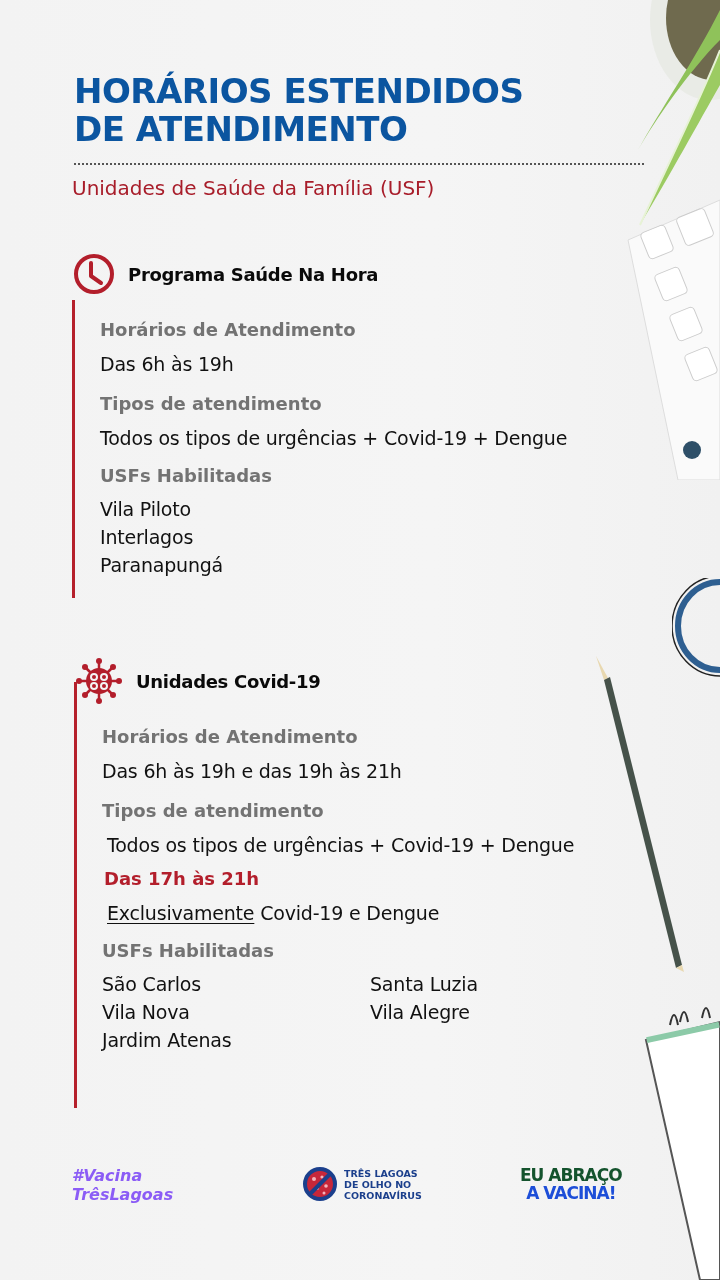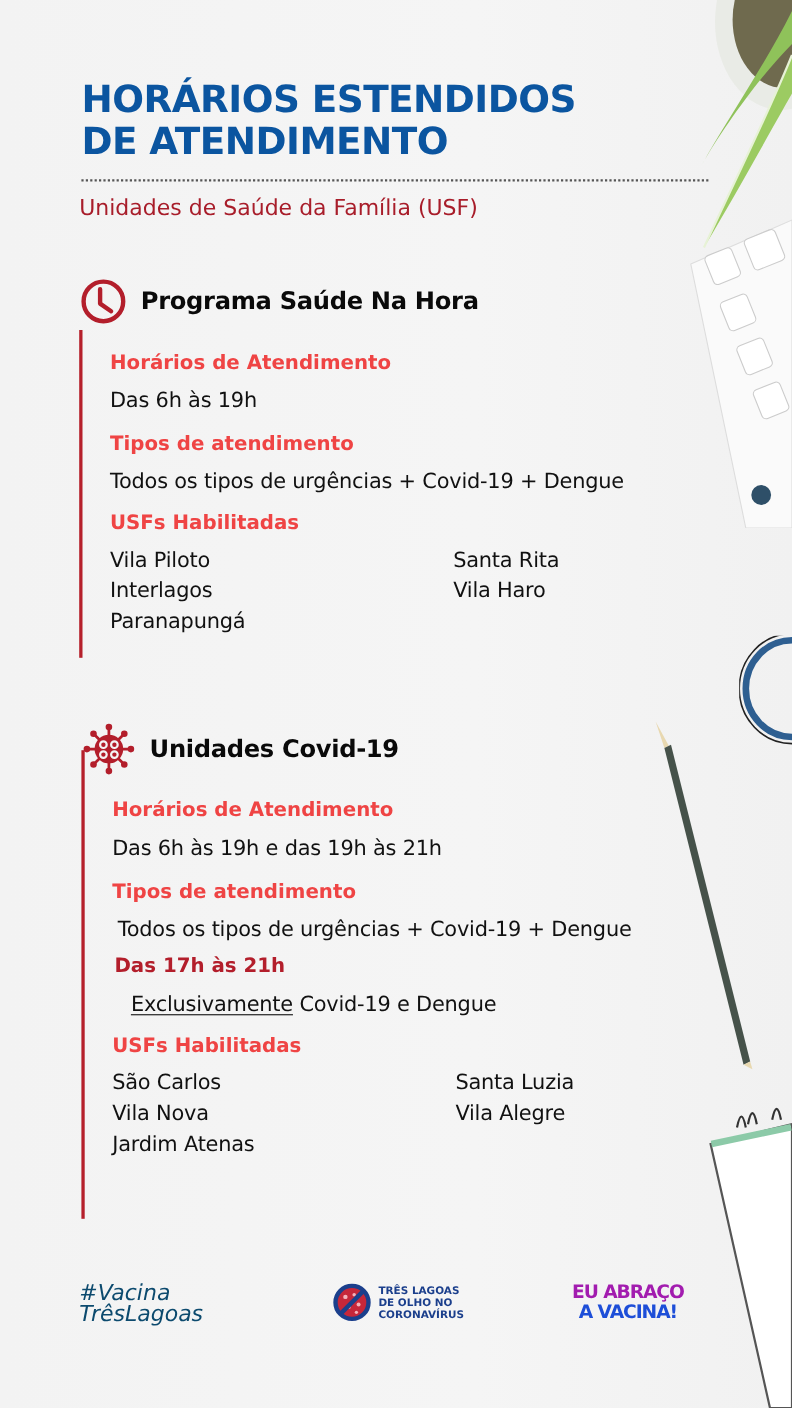--- a/index.html
+++ b/index.html
@@ -26,56 +26,56 @@
       position: absolute; left: 72px; top: 176px;
       font-family: "DejaVu Sans", sans-serif;
       font-size: 20px; color: #a81d2a;
     }
 
     .section-head {
       position: absolute; display: flex; align-items: center; gap: 12px;
     }
     .section-title {
       font-family: "DejaVu Sans", sans-serif;
-      font-weight: 700; font-size: 22px; color: #0a0a0a; letter-spacing: -0.3px;
+      font-weight: 700; font-size: 18px; color: #0a0a0a; letter-spacing: -0.3px;
     }
     .vbar { position: absolute; width: 3px; background: #b5202b; }
 
     .block { position: absolute; }
     .label {
       font-family: "DejaVu Sans", sans-serif;
-      font-weight: 700; font-size: 18px; color: #ef4444;
+      font-weight: 700; font-size: 18px; color: #737373;
       height: 34px; line-height: 34px;
     }
     .label.red { color: #b31e2b; }
     .text {
       font-family: "DejaVu Sans", sans-serif;
       font-size: 19px; color: #111; height: 34px; line-height: 34px;
       white-space: nowrap; letter-spacing: -0.2px;
     }
-    .underline { text-decoration: underline; text-underline-offset: 3px; margin-left: 12px; }
-    .cols { display: grid; grid-template-columns: 268px 200px; gap: 44px; }
+    .underline { text-decoration: underline; text-underline-offset: 3px; }
+    .cols { display: grid; grid-template-columns: 268px 200px; }
     .cols .text { height: 28px; line-height: 28px; }
 
     .footer-tag {
       position: absolute; left: 72px; top: 1166px;
-      font-family: "DejaVu Sans", sans-serif; font-weight: 400; font-style: italic;
-      font-size: 20px; line-height: 19px; color: #0c4a6e;
+      font-family: "DejaVu Sans", sans-serif; font-weight: 700; font-style: italic;
+      font-size: 16px; line-height: 19px; color: #8b5cf6;
     }
     .footer-mid { position: absolute; left: 302px; top: 1166px; display: flex; align-items: center; gap: 6px; }
     .footer-mid-text {
       font-family: "DejaVu Sans", sans-serif; font-weight: 700; font-size: 9.5px;
       line-height: 11px; color: #1b3f8c;
     }
     .footer-right {
       position: absolute; left: 520px; top: 1166px; text-align: center;
       font-family: "DejaVu Sans", sans-serif; font-weight: 700; font-size: 17px;
       line-height: 18px; letter-spacing: -1px;
     }
-    .fr1 { color: #a21caf; }
+    .fr1 { color: #14532d; }
     .fr2 { color: #1d4ed8; }
   </style>
 </head>
 <body>
 
 <svg class="deco" style="left:600px;top:0" width="120" height="240" viewBox="0 0 120 240">
   <ellipse cx="110" cy="20" rx="60" ry="80" fill="#e9ebe6"></ellipse>
   <ellipse cx="112" cy="18" rx="46" ry="62" fill="#6f6a4e"></ellipse>
   <path d="M120 10 C 95 60, 60 110, 38 150 C 55 120, 90 70, 120 40 Z" fill="#8fc25a"></path>
   <path d="M120 50 C 100 100, 70 160, 40 225 C 70 175, 100 120, 120 85 Z" fill="#9ccb62"></path>
@@ -124,24 +124,20 @@
   <div class="label">Horários de Atendimento</div>
   <div class="text">Das 6h às 19h</div>
   <div class="label" style="margin-top:6px;">Tipos de atendimento</div>
   <div class="text">Todos os tipos de urgências + Covid-19 + Dengue</div>
   <div class="label" style="margin-top:4px;">USFs Habilitadas</div>
   <div class="cols" style="margin-top:2px;">
     <div>
       <div class="text">Vila Piloto</div>
       <div class="text">Interlagos</div>
       <div class="text">Paranapungá</div>
-    </div>
-    <div>
-      <div class="text">Santa Rita</div>
-      <div class="text">Vila Haro</div>
     </div>
   </div>
 </div>
 
 <div class="section-head" style="left:74px;top:656px;">
   <svg width="50" height="50" viewBox="0 0 50 50">
     <g stroke="#b31e2b" stroke-width="2.5" stroke-linecap="round">
       <line x1="25" y1="5" x2="25" y2="45"></line>
       <line x1="5" y1="25" x2="45" y2="25"></line>
       <line x1="11" y1="11" x2="39" y2="39"></line>

